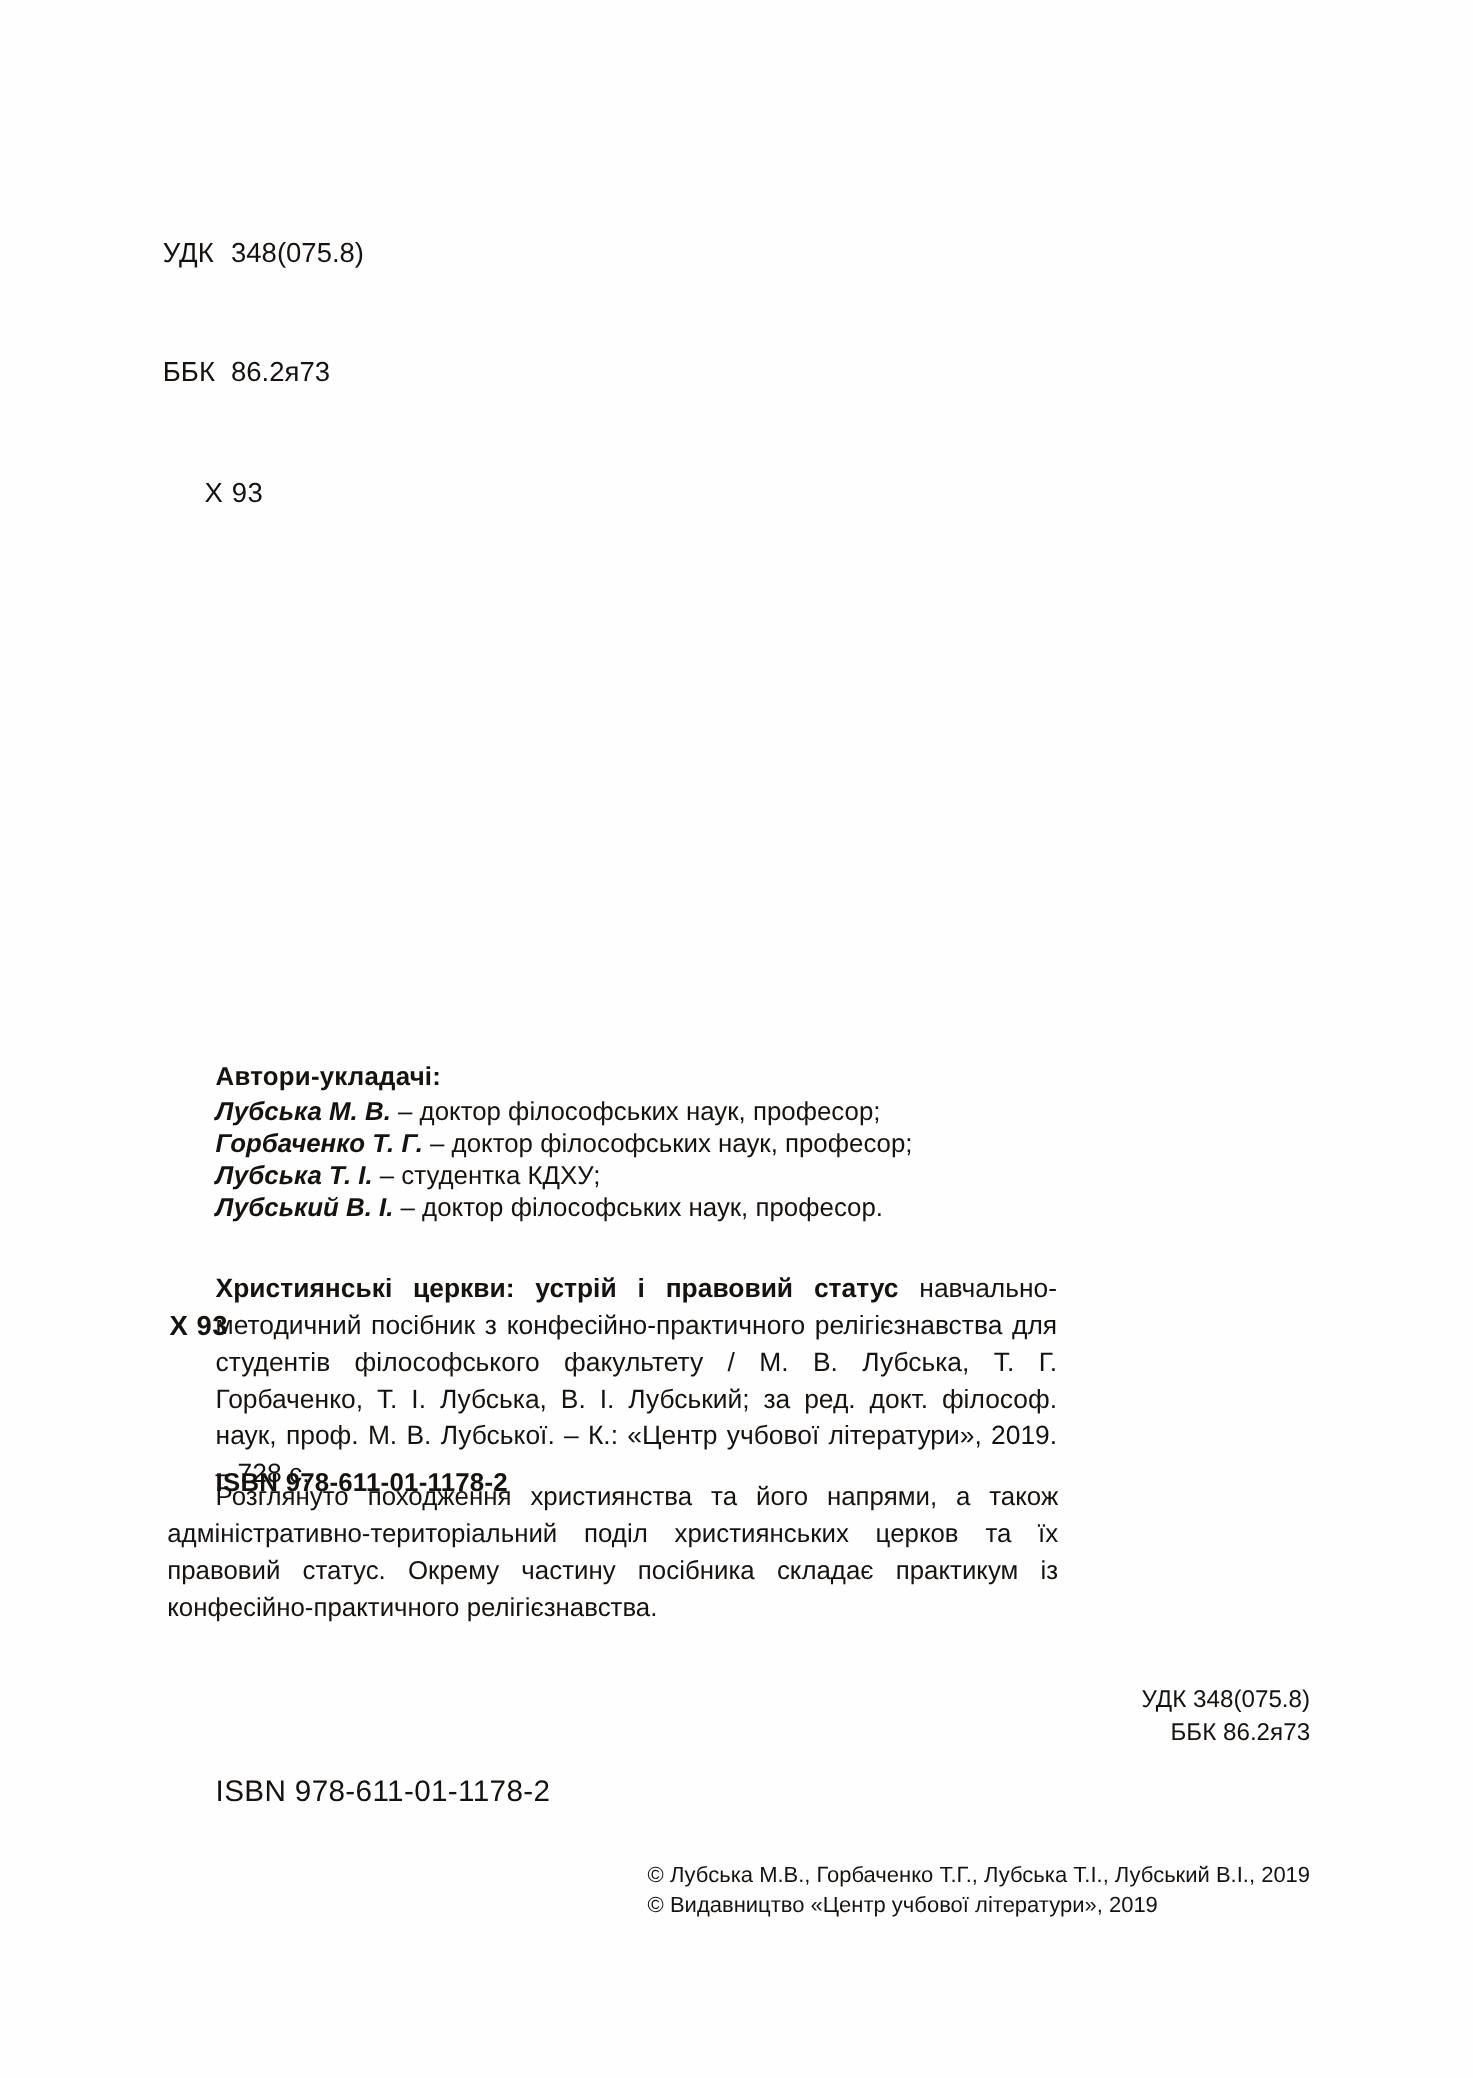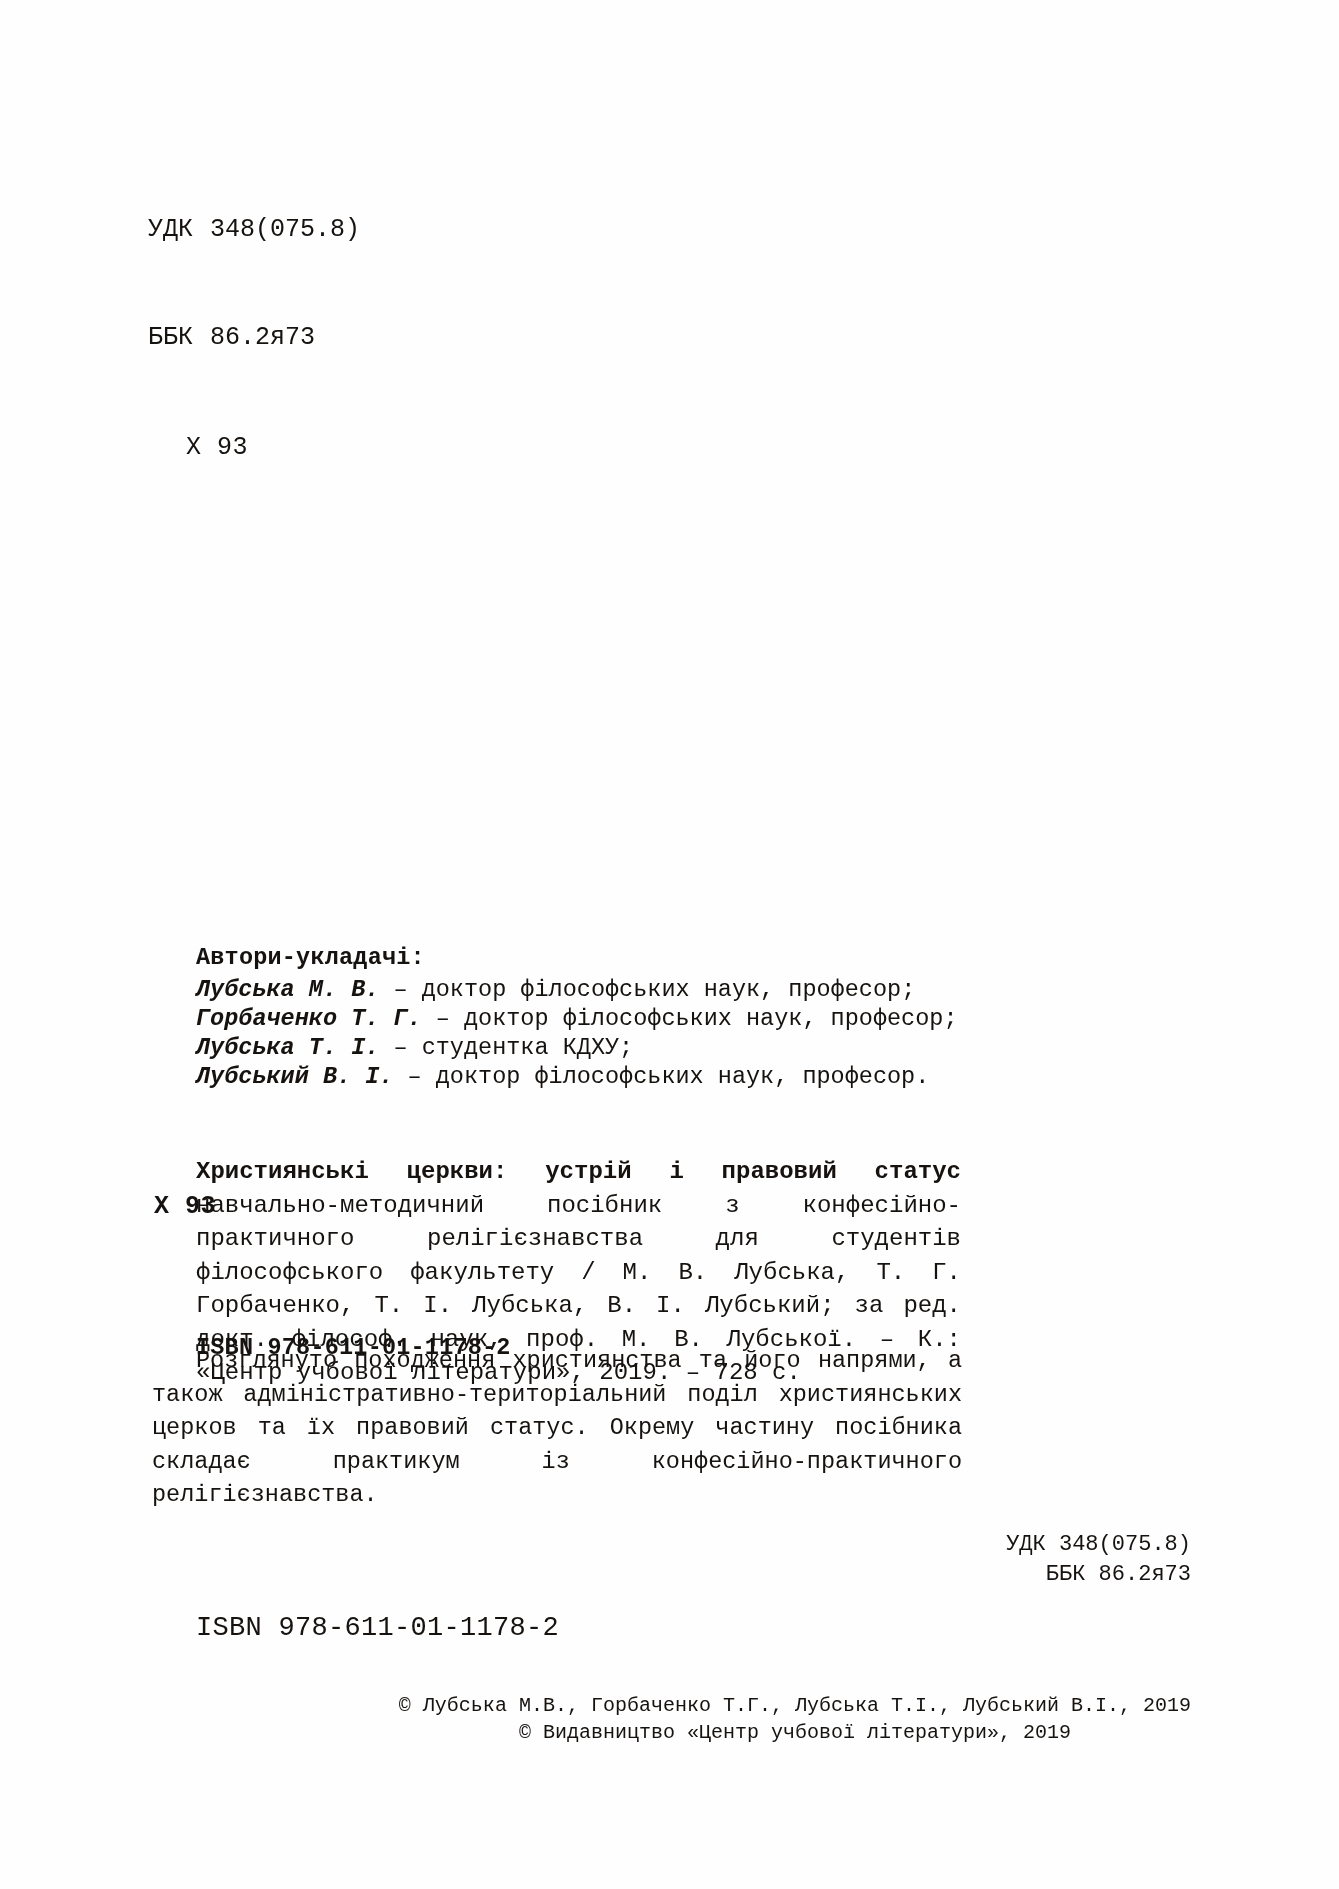--- a/index.html
+++ b/index.html
@@ -5,21 +5,21 @@
   html, body {
     margin: 0;
     padding: 0;
     background: #ffffff;
   }
   .page {
     position: relative;
     width: 1339px;
     height: 1889px;
     background: #fefefe;
-    font-family: Liberation Mono, monospace;
+    font-family: Liberation Sans, sans-serif;
     color: #16120f;
     overflow: hidden;
   }
 
   
   .udk-block {
     position: absolute;
     left: 148px;
     top: 140px;
     font-size: 25px;
@@ -37,21 +37,21 @@
     display: block;
     margin-left: 38px;
     margin-top: 2px;
     letter-spacing: 0.5px;
   }
 
   
   .authors {
     position: absolute;
     left: 196px;
-    top: 943px;
+    top: 964px;
     width: 800px;
     font-size: 23.5px;
     line-height: 29px;
   }
   .authors-heading {
     font-weight: bold;
     font-size: 23.5px;
     letter-spacing: 0.2px;
     margin-bottom: 3px;
   }
@@ -130,21 +130,21 @@
     left: 196px;
     top: 1613px;
     font-size: 27px;
     letter-spacing: 0.3px;
   }
 
   .copyright {
     position: absolute;
     right: 148px;
     top: 1692px;
-    text-align: center;
+    text-align: left;
     font-size: 20px;
     line-height: 27px;
   }
   .copyright .crow { display: block; white-space: nowrap; }
 </style>
 </head>
 <body>
 
 <div class="page">
 

